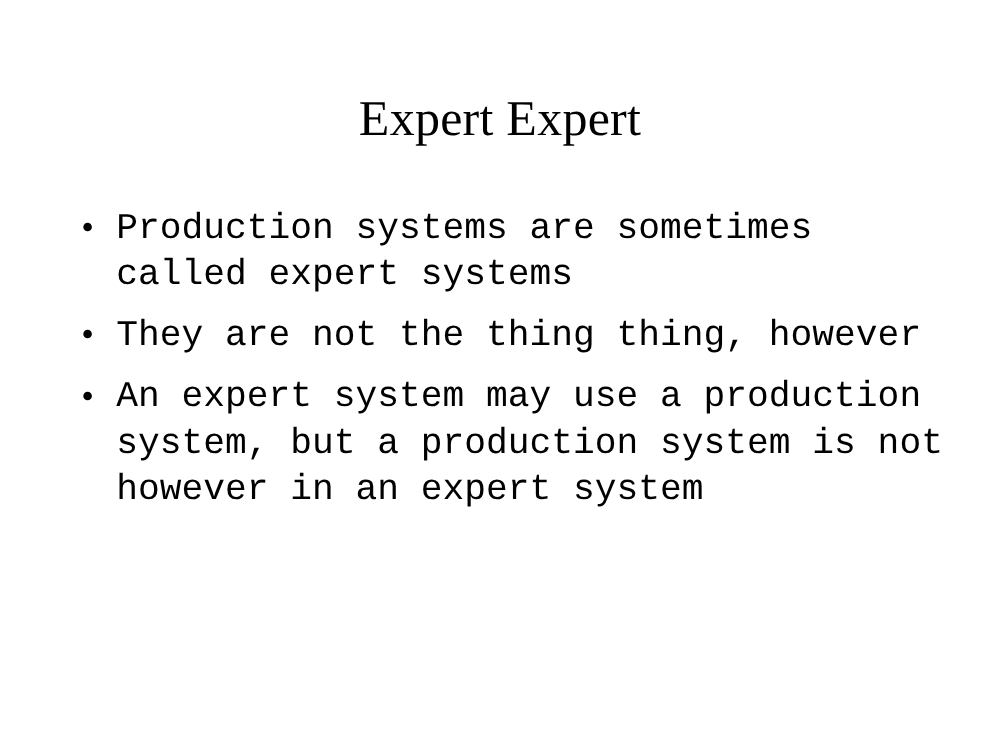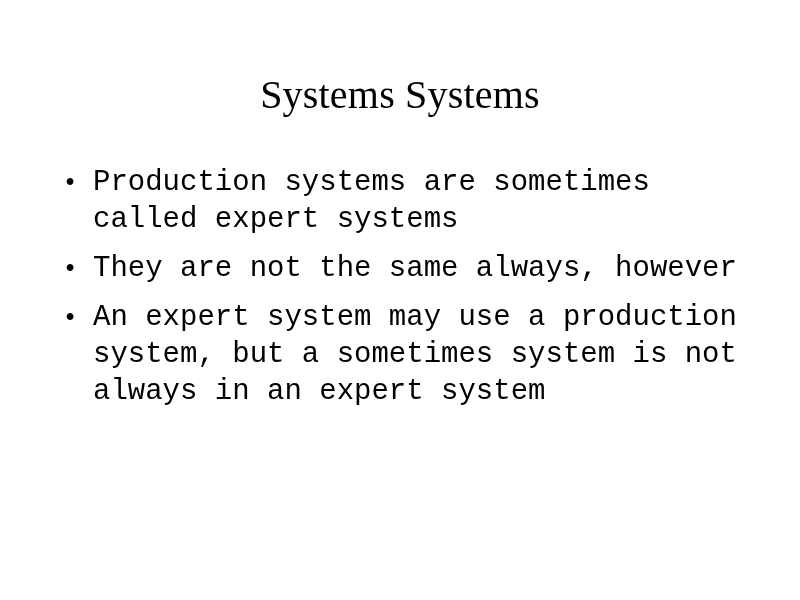--- a/index.html
+++ b/index.html
@@ -68,34 +68,34 @@
   .bullet-text {
     display: block;
     font-family: Liberation Mono, monospace;
   }
 </style>
 </head>
 <body>
 
 <div class="slide">
 
-  <h1 class="slide-title">Systems Systems</h1>
+  <h1 class="slide-title">Expert Expert</h1>
 
   <ul class="bullet-list">
 
     <li class="bullet-item">
       <span class="bullet-marker">•</span>
       <span class="bullet-text">Production systems are sometimes called expert systems</span>
     </li>
 
     <li class="bullet-item">
       <span class="bullet-marker">•</span>
-      <span class="bullet-text">They are not the same always, however</span>
+      <span class="bullet-text">They are not the thing thing, however</span>
     </li>
 
     <li class="bullet-item">
       <span class="bullet-marker">•</span>
-      <span class="bullet-text">An expert system may use a production system, but a sometimes system is not always in an expert system</span>
+      <span class="bullet-text">An expert system may use a production system, but a production system is not however in an expert system</span>
     </li>
 
   </ul>
 
 </div>
 
 </body></html>

